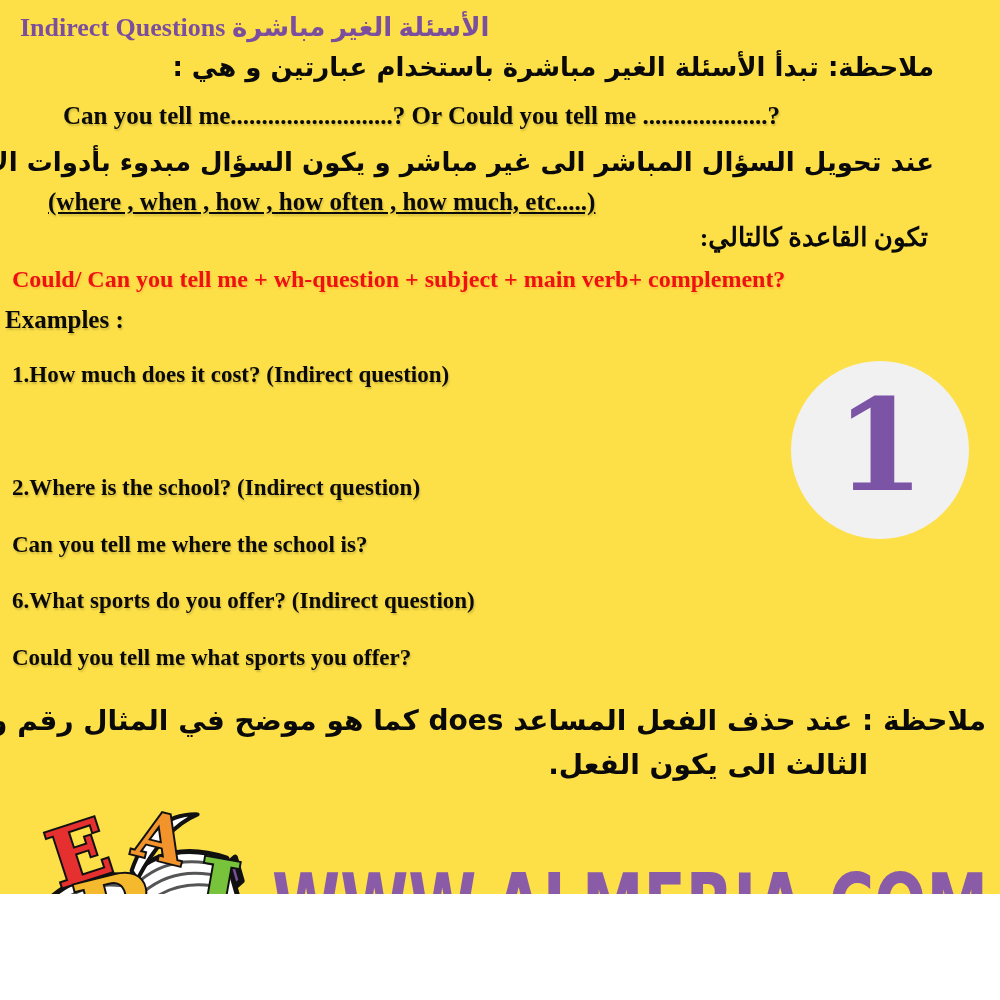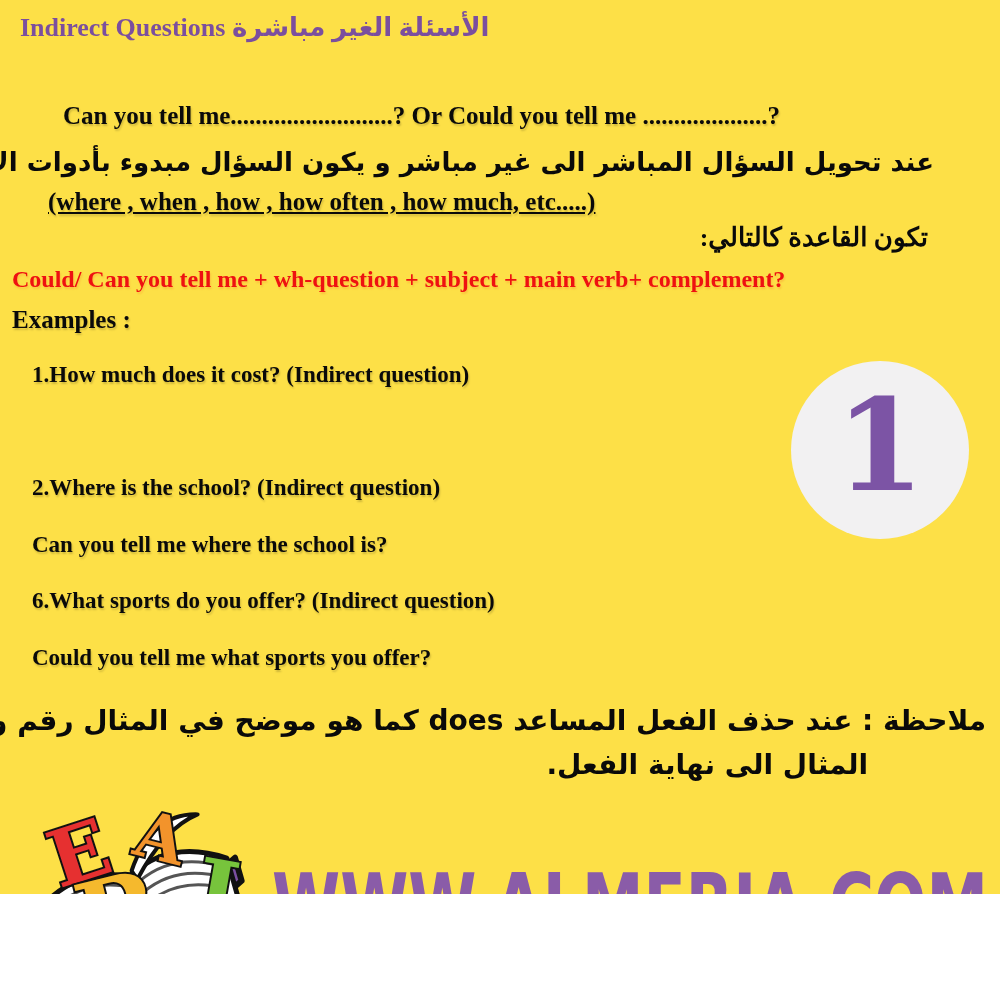--- a/index.html
+++ b/index.html
@@ -36,22 +36,22 @@
   }
   .phrase{left:63px;top:102px;font-size:25px;}
   .wh{left:48px;top:188px;font-size:25px;text-decoration:underline;}
   .rule{
     left:12px;top:266px;
     font-size:24px;font-weight:bold;
     color:#EE1111;
     font-family:Liberation Serif, serif;
     text-shadow:1px 2px 2px rgba(238,17,17,0.15);
   }
-  .exlabel{left:12px;top:306px;font-size:25px;}
-  .ex{left:12px;font-size:23px;margin-left:20px;}
+  .exlabel{left:5px;top:306px;font-size:25px;}
+  .ex{left:12px;font-size:23px;}
   .ex0{top:362px;}
   .ex1{top:419px;}
   .ex2{top:475px;}
   .ex3{top:532px;}
   .ex4{top:588px;}
   .ex5{top:645px;}
   .circle{
     left:791px;top:361px;
     width:178px;height:178px;
     border-radius:50%;
@@ -72,20 +72,21 @@
   .logo{left:20px;top:786px;width:242px;height:206px;}
   .website{left:270px;top:866px;}
 </style>
 </head>
 <body>
 
 <div class="page">
 
   <div class="abs title">Indirect Questions الأسئلة الغير مباشرة</div>
 
+  <div class="abs ar ar1">ملاحظة: تبدأ الأسئلة الغير مباشرة  باستخدام عبارتين و هي :</div>
 
   <div class="abs en phrase">Can you tell me..........................?  Or  Could you tell me ....................?</div>
 
   <div class="abs ar ar2">عند تحويل السؤال المباشر الى غير مباشر و يكون السؤال مبدوء بأدوات الاستفهام .</div>
 
   <div class="abs en wh">(where , when , how , how often , how much, etc.....)</div>
 
   <div class="abs ar ar3">تكون القاعدة كالتالي:</div>
 
   <div class="abs rule">Could/ Can you tell me + wh-question + subject + main verb+ complement?</div>
@@ -96,21 +97,21 @@
   <div class="abs en ex ex2">2.Where is the school? (Indirect question)</div>
   <div class="abs en ex ex3">Can you tell me where the school is?</div>
   <div class="abs en ex ex4">6.What sports do you offer? (Indirect question)</div>
   <div class="abs en ex ex5">Could you tell me what sports you offer?</div>
 
   <div class="abs circle">
     <span>1</span>
   </div>
 
   <div class="abs ar note note1">ملاحظة : عند حذف الفعل المساعد does كما هو موضح في المثال رقم واحد نقوم بإضافة s الشخص</div>
-  <div class="abs ar note note2">المثال الى نهاية الفعل.</div>
+  <div class="abs ar note note2">الثالث الى يكون الفعل.</div>
 
   <div class="abs logo">
     <svg width="242" height="206" viewBox="0 0 242 206">
       <g transform="rotate(-16 121 132)">
         <path d="M14 100 L121 150 L228 100 L228 124 L121 174 L14 124 Z" fill="#7B4FA0" stroke="#111" stroke-width="6" stroke-linejoin="round"></path>
         <path d="M22 98 Q72 64 119 88 L119 144 Q72 120 22 148 Z" fill="#ffffff" stroke="#111" stroke-width="5" stroke-linejoin="round"></path>
         <path d="M220 98 Q170 64 123 88 L123 144 Q170 120 220 148 Z" fill="#ffffff" stroke="#111" stroke-width="5" stroke-linejoin="round"></path>
         <path d="M30 104 Q72 78 112 96 M30 116 Q72 90 112 108 M30 128 Q72 102 112 120" fill="none" stroke="#555" stroke-width="3"></path>
         <path d="M212 104 Q170 78 130 96 M212 116 Q170 90 130 108 M212 128 Q170 102 130 120" fill="none" stroke="#555" stroke-width="3"></path>
         <path d="M125 84 Q160 34 204 48 Q168 52 128 94 Z" fill="#ffffff" stroke="#111" stroke-width="4" stroke-linejoin="round"></path>

